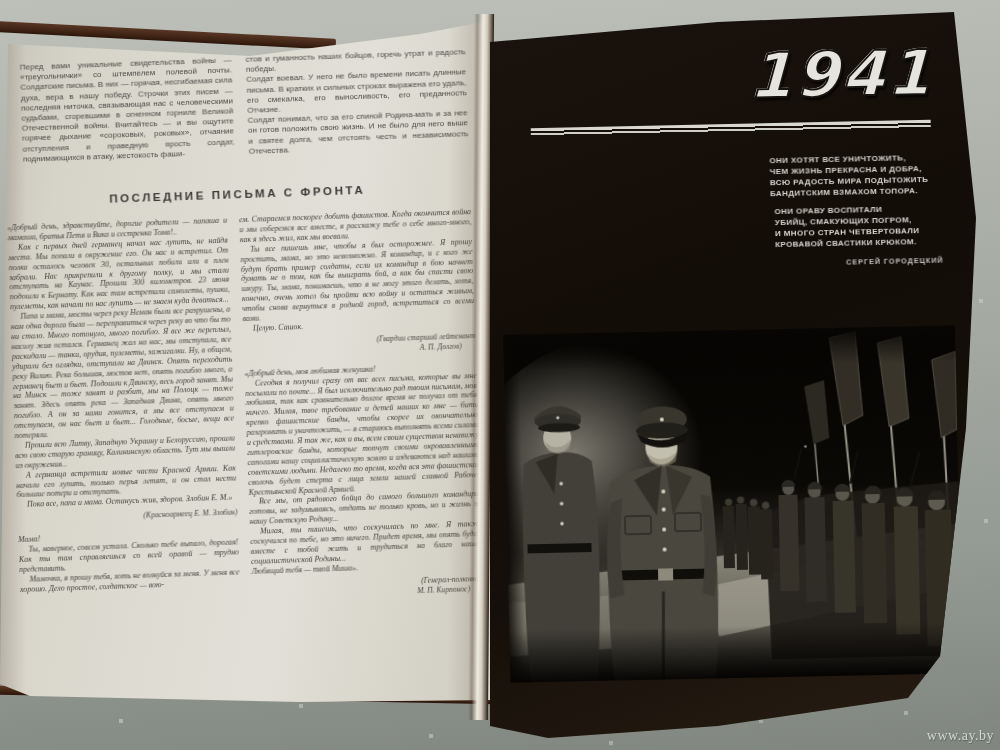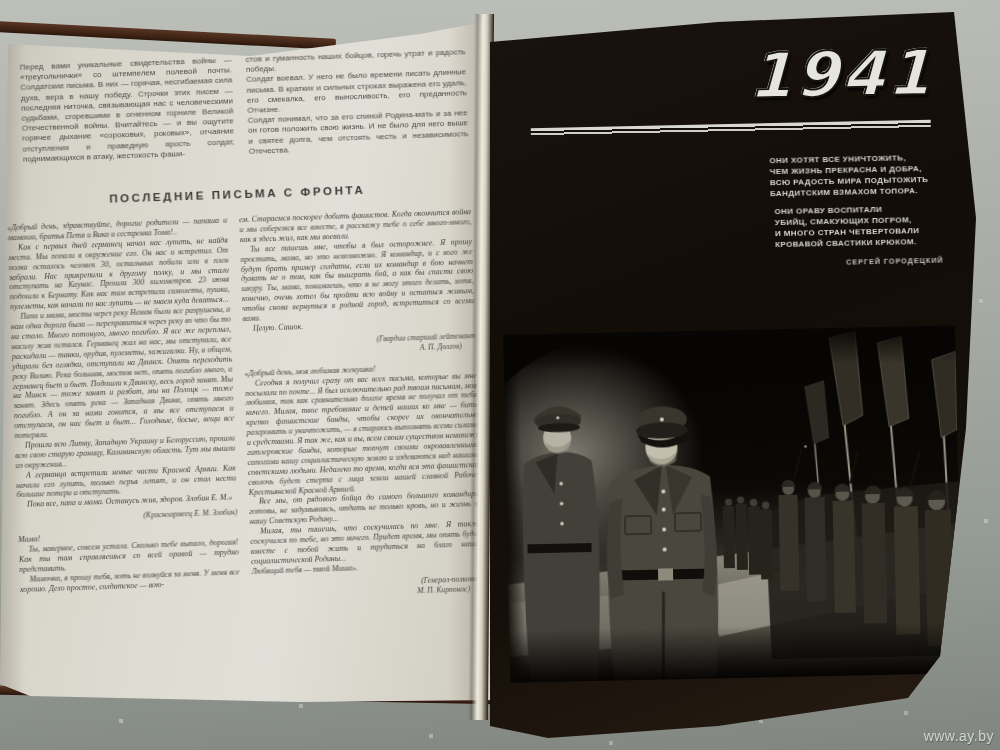--- a/index.html
+++ b/index.html
@@ -70,21 +70,21 @@
   .poem { position:absolute; top:148px; right:34px; width:172px; filter:blur(.2px); }
   .poem p { font-size:8px; font-weight:bold; line-height:11px; letter-spacing:.4px; color:#d4d4cc;
      white-space:nowrap; }
   .stanza { margin-bottom:7px; }
   .stanza2 p { padding-left:4px; }
   .poem .author { margin-top:8px; text-align:right; font-size:7.2px; letter-spacing:1px; color:#c2c2ba; }
   .photo { position:absolute; left:16px; top:322px; width:452px; height:348px; }
   .photo svg { width:100%; height:100%; display:block; filter:blur(.3px) contrast(1.02); }
 
   .watermark { position:absolute; right:6px; bottom:6px; z-index:6; font-size:14px;
-     letter-spacing:.5px; color:rgba(228,234,228,.85); text-shadow:.5px .5px 1px rgba(55,60,55,.6); }
+     letter-spacing:.5px; color:rgba(228,234,228,.85); text-shadow:.5px .5px 1px rgba(55,60,55,.6);font-family:Liberation Serif, serif; }
 </style>
 </head>
 <body>
 
 <div class="scene">
   <div class="table-specks"></div>
   <div class="shadow shadow-left"></div>
   <div class="shadow shadow-right"></div>
   <div class="cover-edge cover-top"></div>
   <div class="cover-edge cover-bottom"></div>

